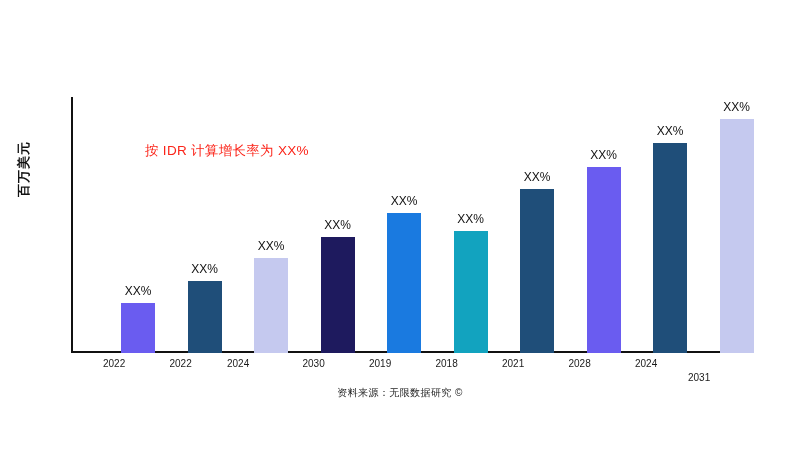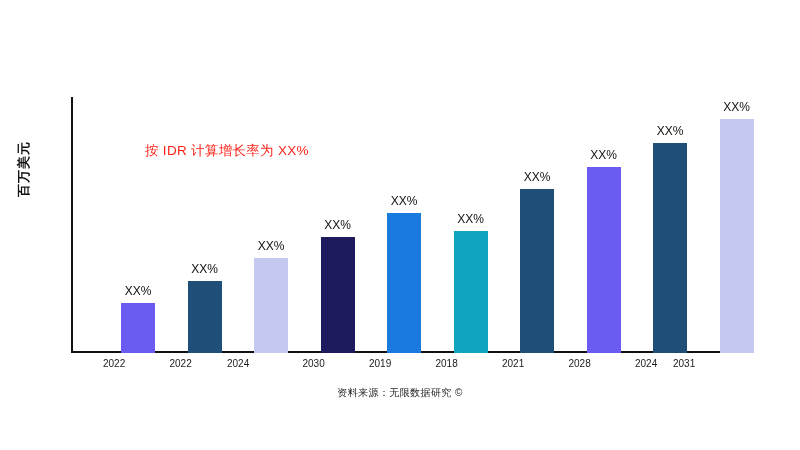--- a/index.html
+++ b/index.html
@@ -198,20 +198,20 @@
   <div id="category-axis">
       <div class="cat-label" style="left: 32px;">2022</div>
       <div class="cat-label" style="left: 98.5px;">2022</div>
       <div class="cat-label" style="left: 156px;">2024</div>
       <div class="cat-label" style="left: 231.5px;">2030</div>
       <div class="cat-label" style="left: 298px;">2019</div>
       <div class="cat-label" style="left: 364.5px;">2018</div>
       <div class="cat-label" style="left: 431px;">2021</div>
       <div class="cat-label" style="left: 497.5px;">2028</div>
       <div class="cat-label" style="left: 564px;">2024</div>
-      <div class="cat-label" style="left: 602px;">2031</div>
+      <div class="cat-label" style="left: 617px; margin-top: 14px;">2031</div>
     </div>
 
   <div id="growth-annotation">按 IDR 计算增长率为 XX%</div>
 
   <div id="source-note">资料来源：无限数据研究 ©</div>
 
 </div>
 
 </body></html>

